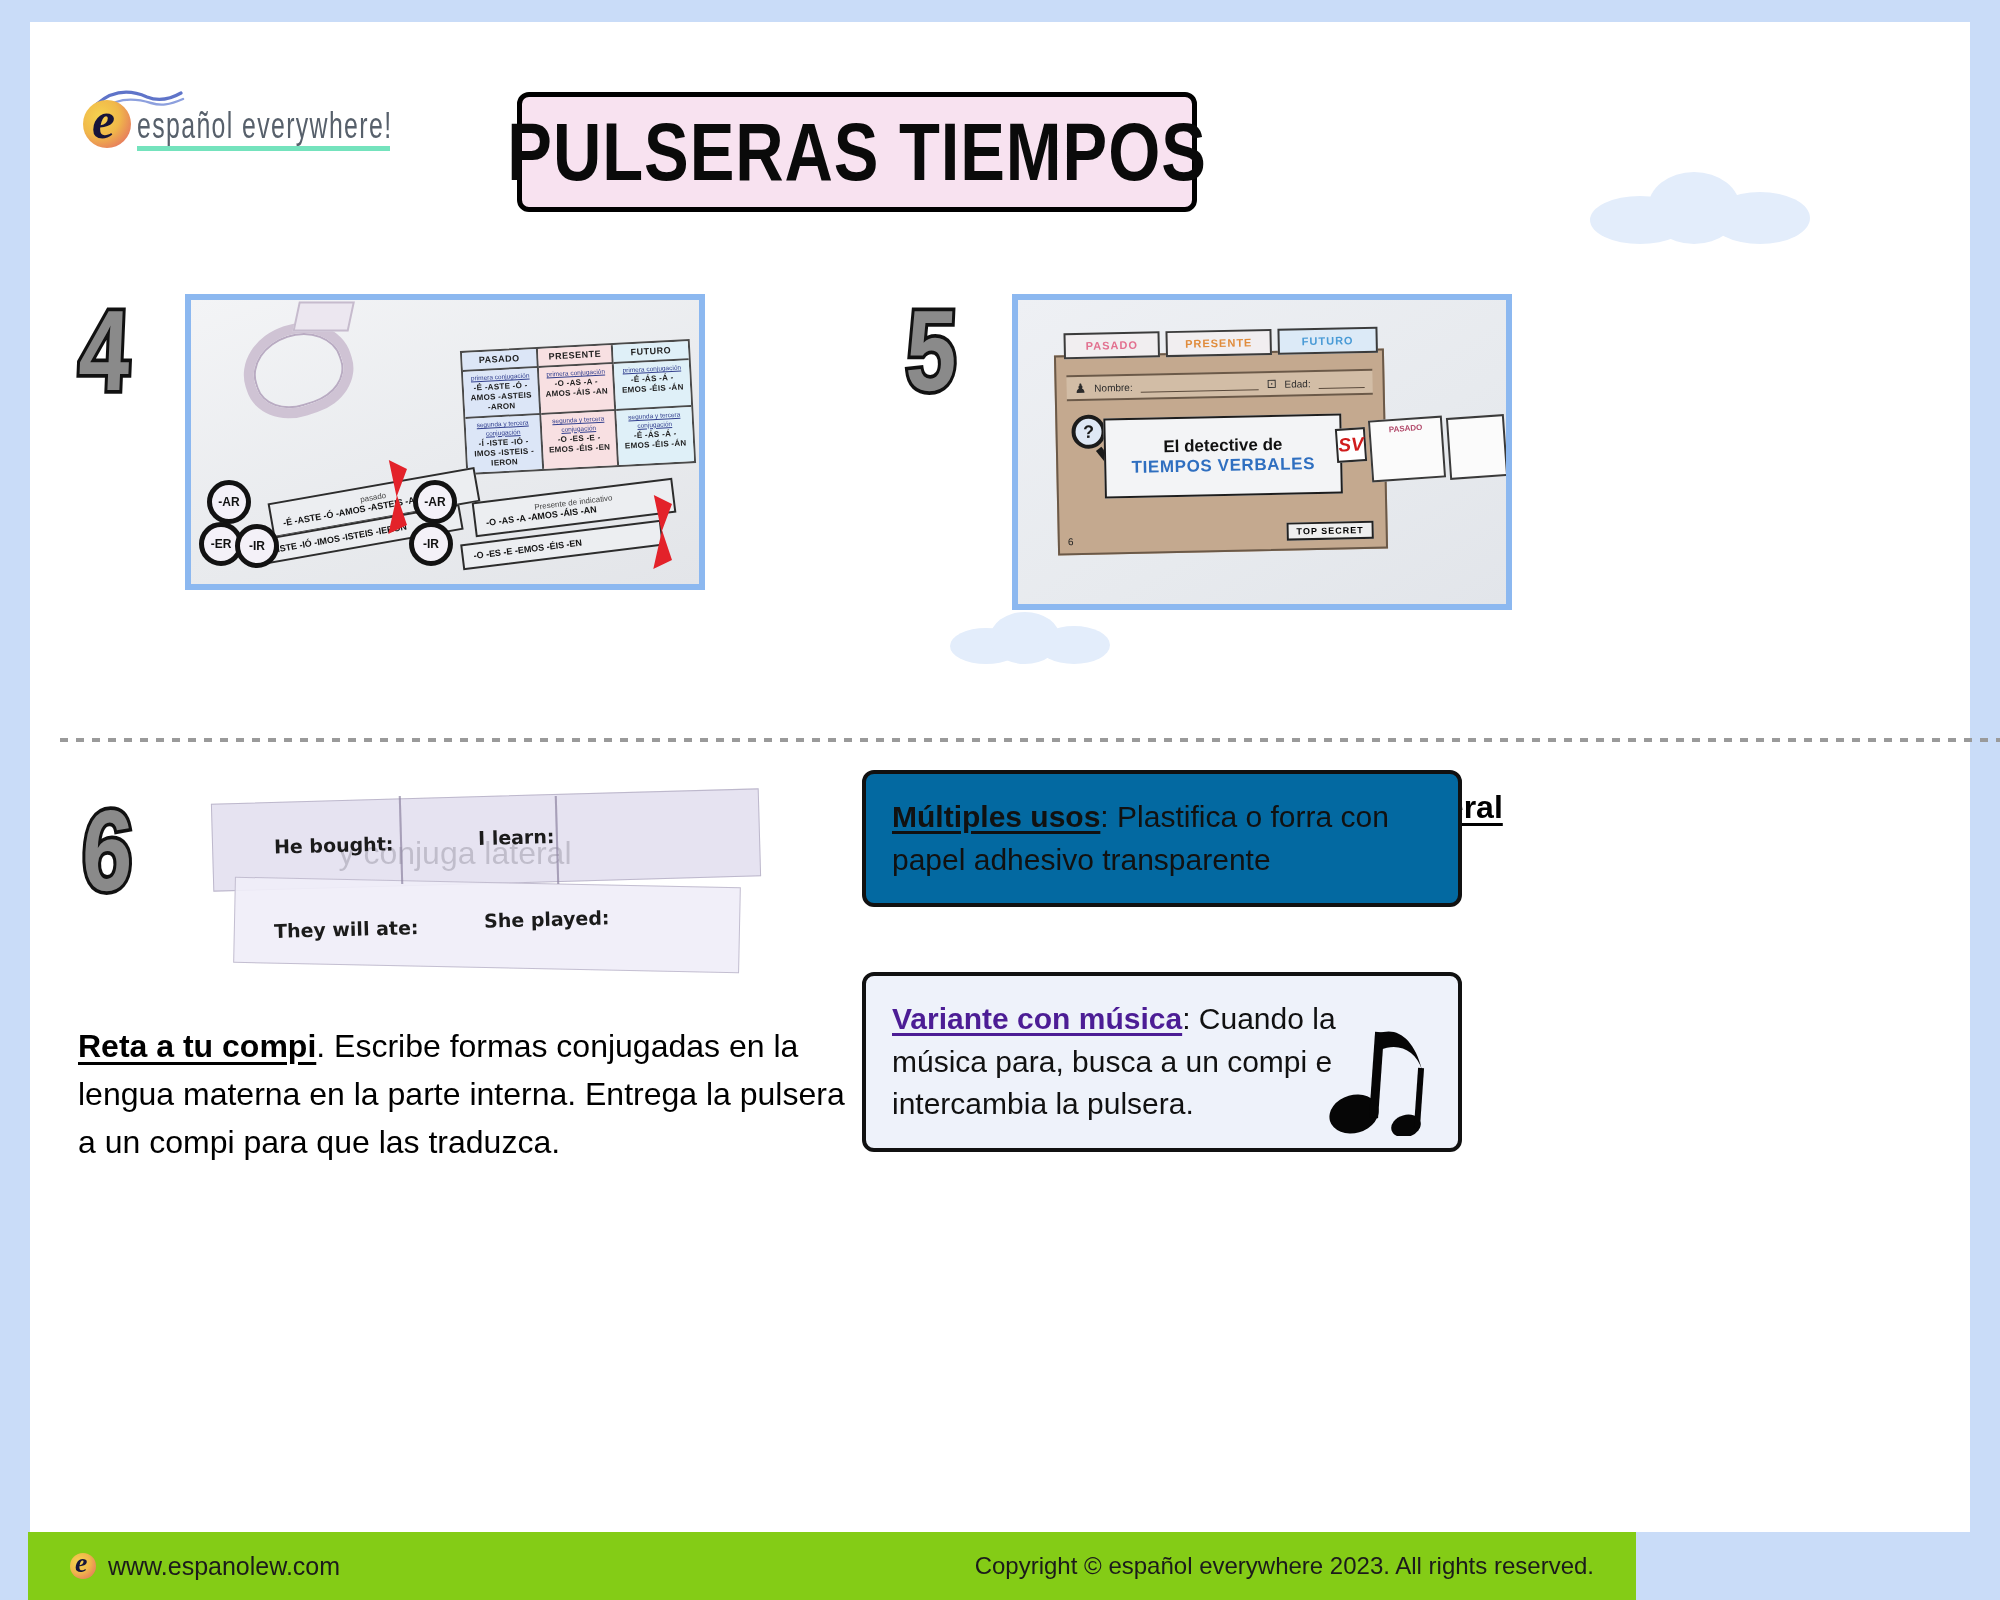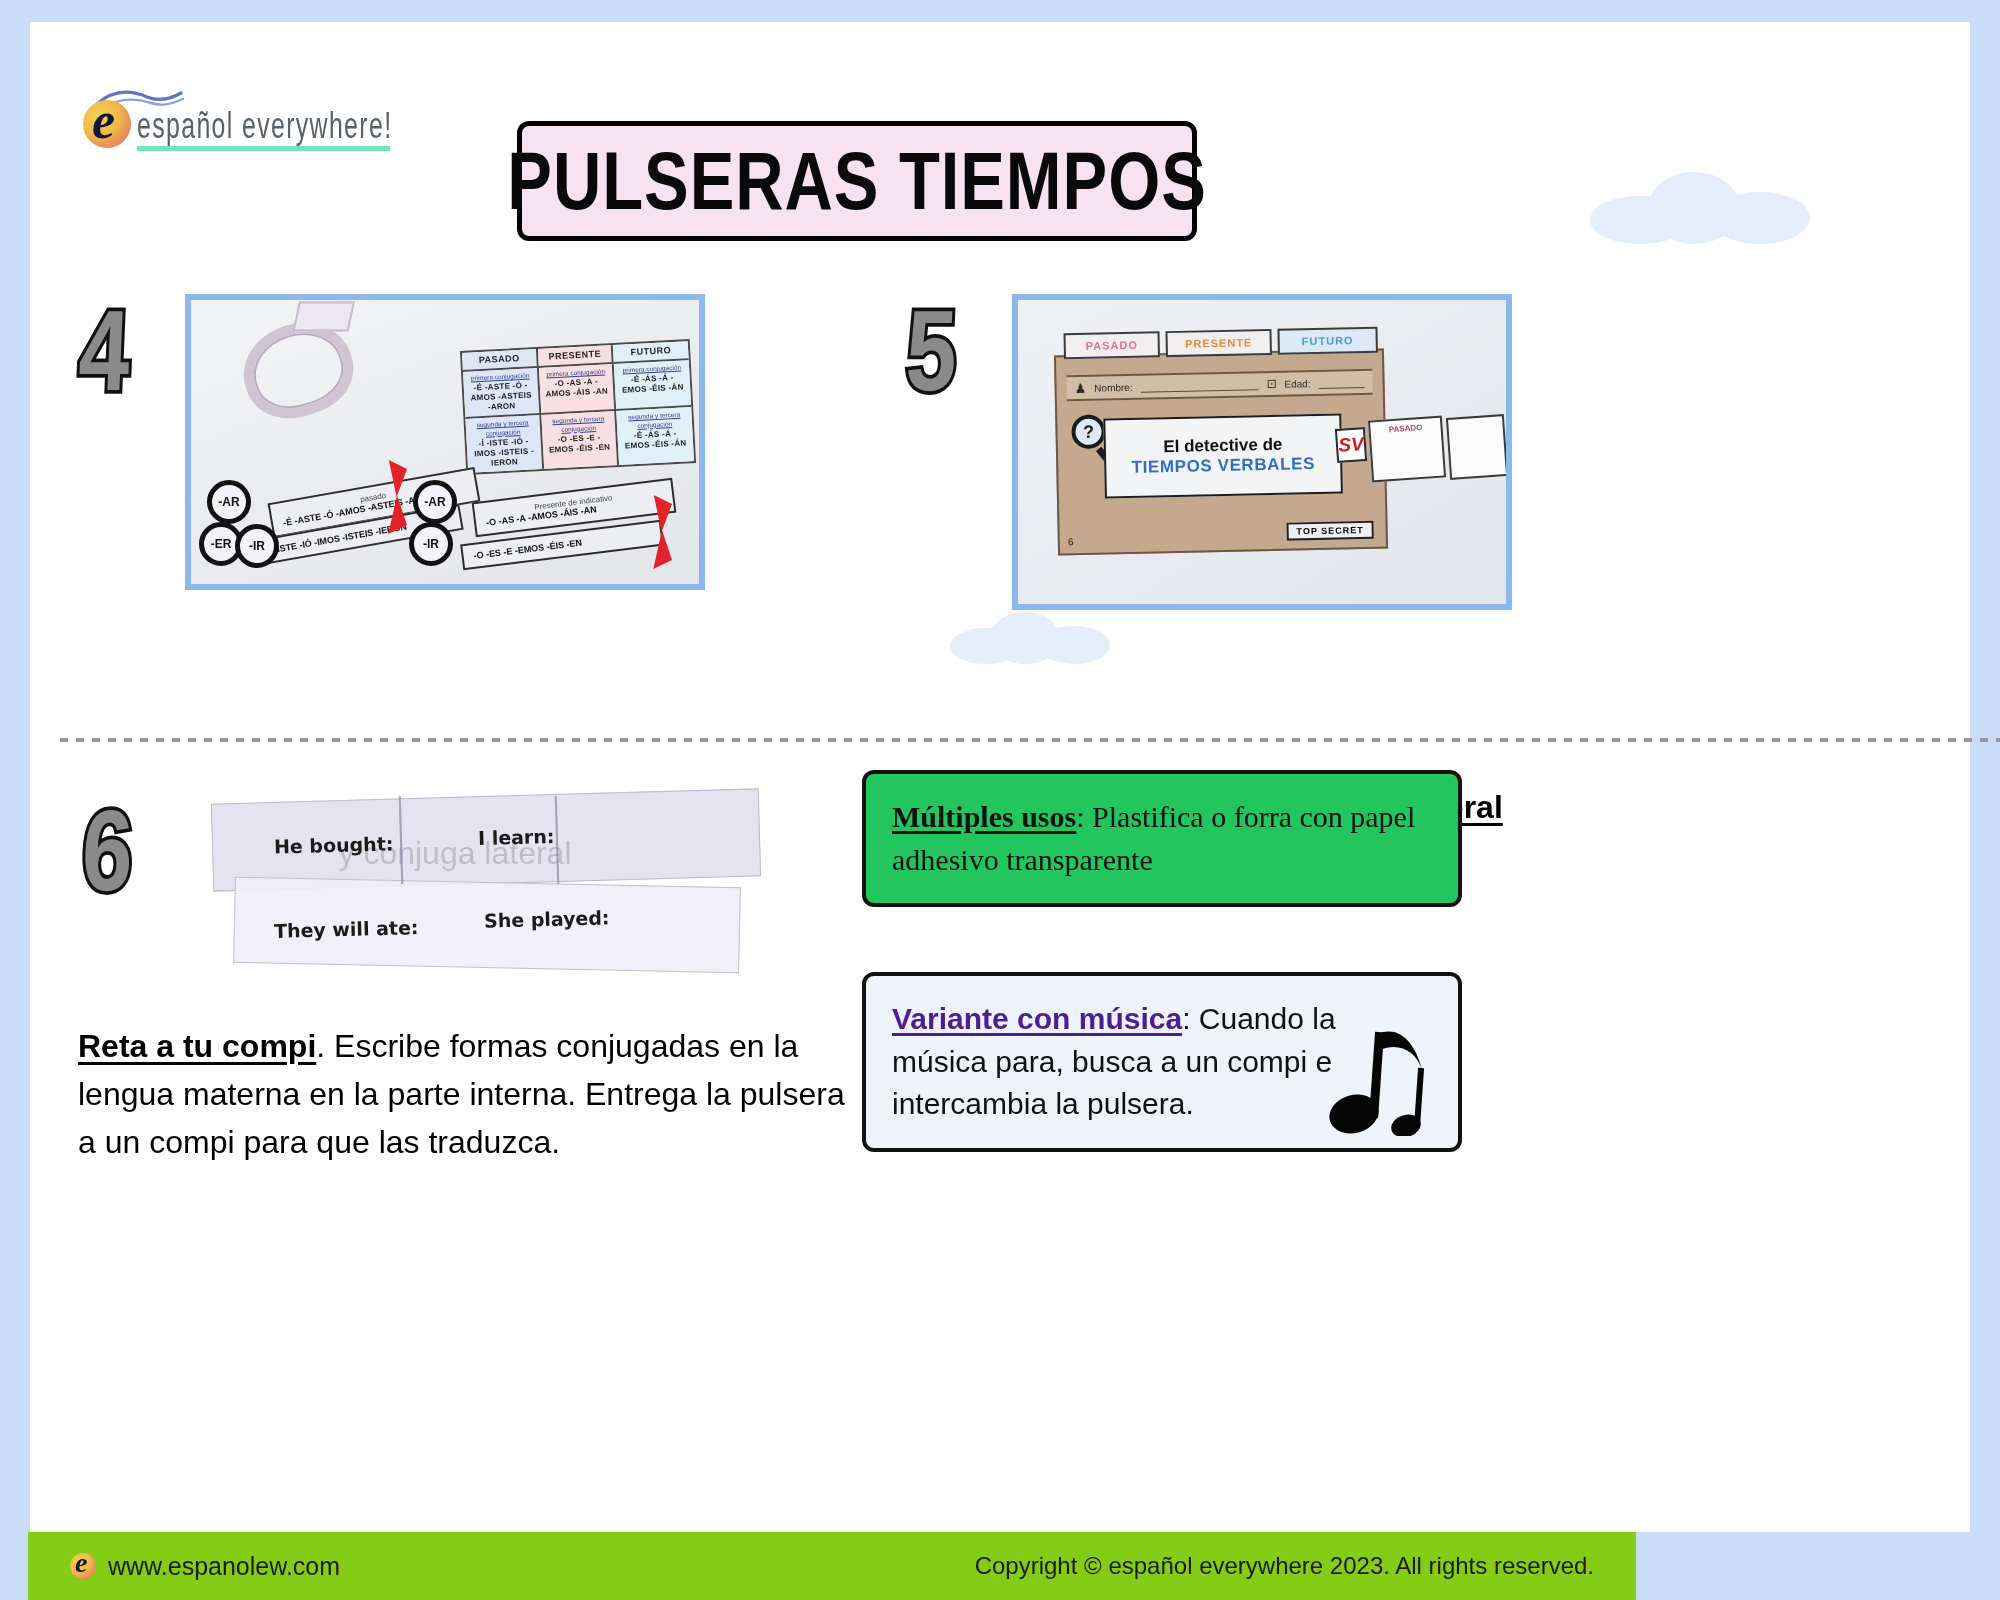--- a/index.html
+++ b/index.html
@@ -55,21 +55,21 @@
     position: absolute; left: 62px; top: 62px; width: 253px; height: 5px;
     background: #74e3bd;
   }
 
   .title-box {
     position: absolute; left: 487px; top: 70px;
     width: 680px; height: 120px;
     background: #f8e2f0;
     border: 5px solid #000;
     border-radius: 12px;
-    display: flex; align-items: center; justify-content: center; margin-top: 29px;
+    display: flex; align-items: center; justify-content: center;
   }
   .title-text {
     font-family: "Liberation Sans Narrow", "Liberation Sans", sans-serif;
     font-size: 72px; font-weight: 700;
     letter-spacing: 1px;
     color: #0a0a0a;
     transform: scaleX(0.93) scaleY(1.12);
     white-space: nowrap;
   }
 
@@ -250,21 +250,21 @@
 
   
   .callout {
     position: absolute;
     border: 4px solid #111;
     border-radius: 12px;
     padding: 22px 26px;
     font-size: 30px; line-height: 1.42; color: #111;
   }
   .callout .hl { font-weight: 700; text-decoration: underline; text-underline-offset: 4px; }
-  .box-green { background: #22c55e; font-family: Liberation Serif, serif; }
+  .box-green { background: #0369a1; }
   .box-blue { background: #eef2fa; }
   .hl-red { color: #4c1d95; margin-top: 16px; }
 
   
   .para {
     position: absolute;
     font-size: 32px; line-height: 1.5; color: #000; margin-left: 8px;
   }
   .para b { font-weight: 700; text-decoration: underline; text-underline-offset: 5px; }
 

